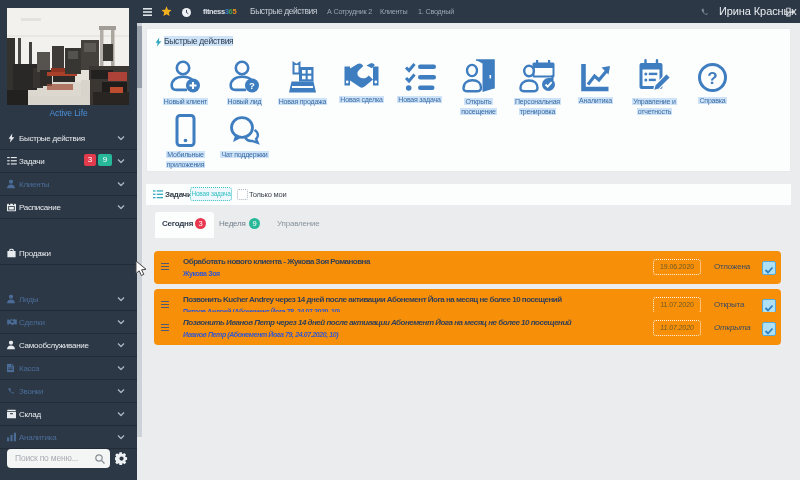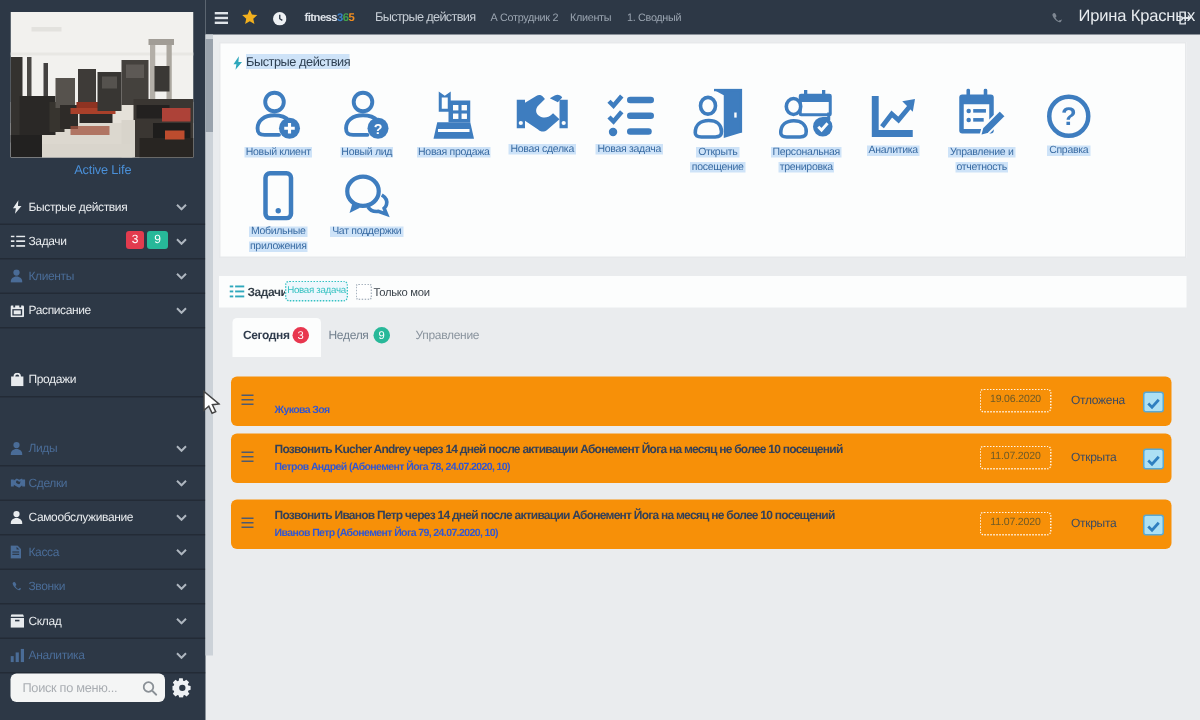--- a/index.html
+++ b/index.html
@@ -415,20 +415,21 @@
 <div class="abs" style="left:219px;top:213px;height:22px;line-height:22px;font-size:8px;letter-spacing:-0.2px;color:#73808e;">Неделя</div>
 <div class="abs" style="left:249px;top:218px;width:11px;height:11px;background:#28b899;border-radius:50%;color:#fff;font-size:7.5px;text-align:center;line-height:11px;">9</div>
 <div class="abs" style="left:277px;top:213px;height:22px;line-height:22px;font-size:8px;letter-spacing:-0.2px;color:#8a949e;">Управление</div>
 
 <div class="orow" style="top:251px;">
   <div class="drag">
       <div></div>
       <div></div>
       <div></div>
     </div>
+  <div class="otitle">Обработать нового клиента - Жукова Зоя Романовна</div>
   <div class="osub">Жукова Зоя</div>
   <div class="odate">19.06.2020</div>
   <div class="ostat">Отложена</div>
   <div class="ochk"><svg width="12" height="12" viewBox="0 0 12 12">
         <path d="M2.5 6l2.5 2.5L9.5 3.5" stroke="#2e7fc0" stroke-width="1.8" fill="none"></path>
       </svg></div>
 </div>
 <div class="orow" style="top:289px;">
   <div class="drag">
       <div></div>
@@ -436,21 +437,21 @@
       <div></div>
     </div>
   <div class="otitle">Позвонить Kucher Andrey через 14 дней после активации Абонемент Йога на месяц не более 10 посещений</div>
   <div class="osub">Петров Андрей (Абонемент Йога 78, 24.07.2020, 10)</div>
   <div class="odate">11.07.2020</div>
   <div class="ostat">Открыта</div>
   <div class="ochk"><svg width="12" height="12" viewBox="0 0 12 12">
         <path d="M2.5 6l2.5 2.5L9.5 3.5" stroke="#2e7fc0" stroke-width="1.8" fill="none"></path>
       </svg></div>
 </div>
-<div class="orow" style="top:333px;">
+<div class="orow" style="top:312px;font-style:italic;">
   <div class="drag">
       <div></div>
       <div></div>
       <div></div>
     </div>
   <div class="otitle">Позвонить Иванов Петр через 14 дней после активации Абонемент Йога на месяц не более 10 посещений</div>
   <div class="osub">Иванов Петр (Абонемент Йога 79, 24.07.2020, 10)</div>
   <div class="odate">11.07.2020</div>
   <div class="ostat">Открыта</div>
   <div class="ochk"><svg width="12" height="12" viewBox="0 0 12 12">

